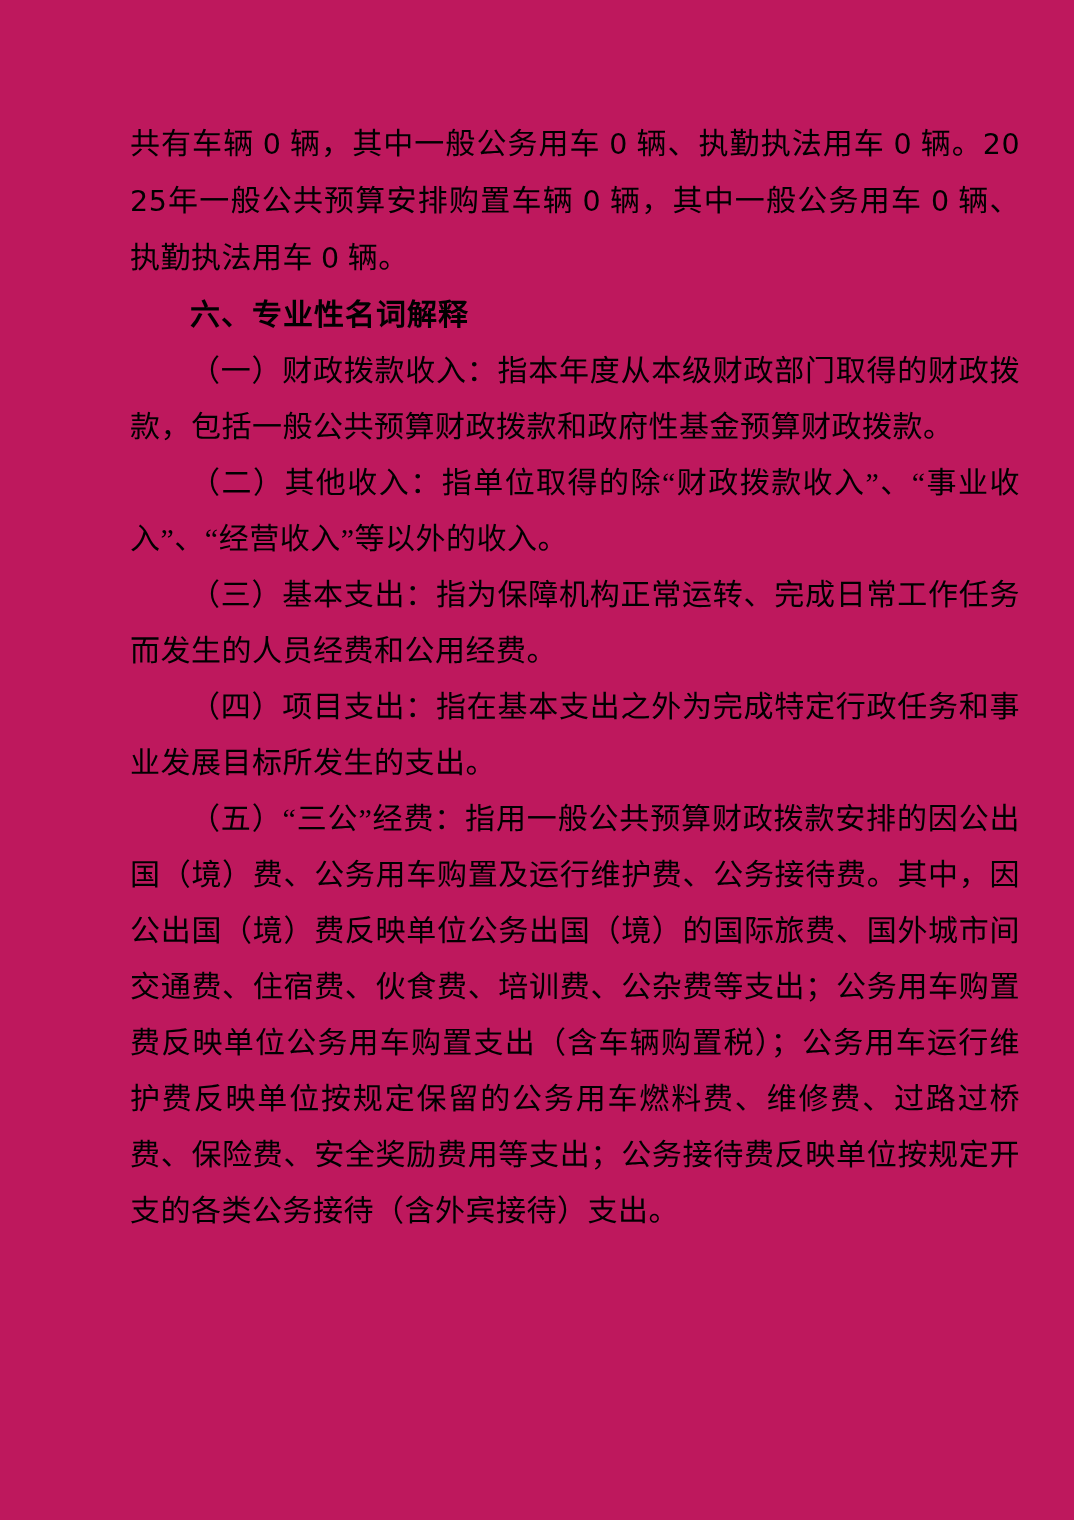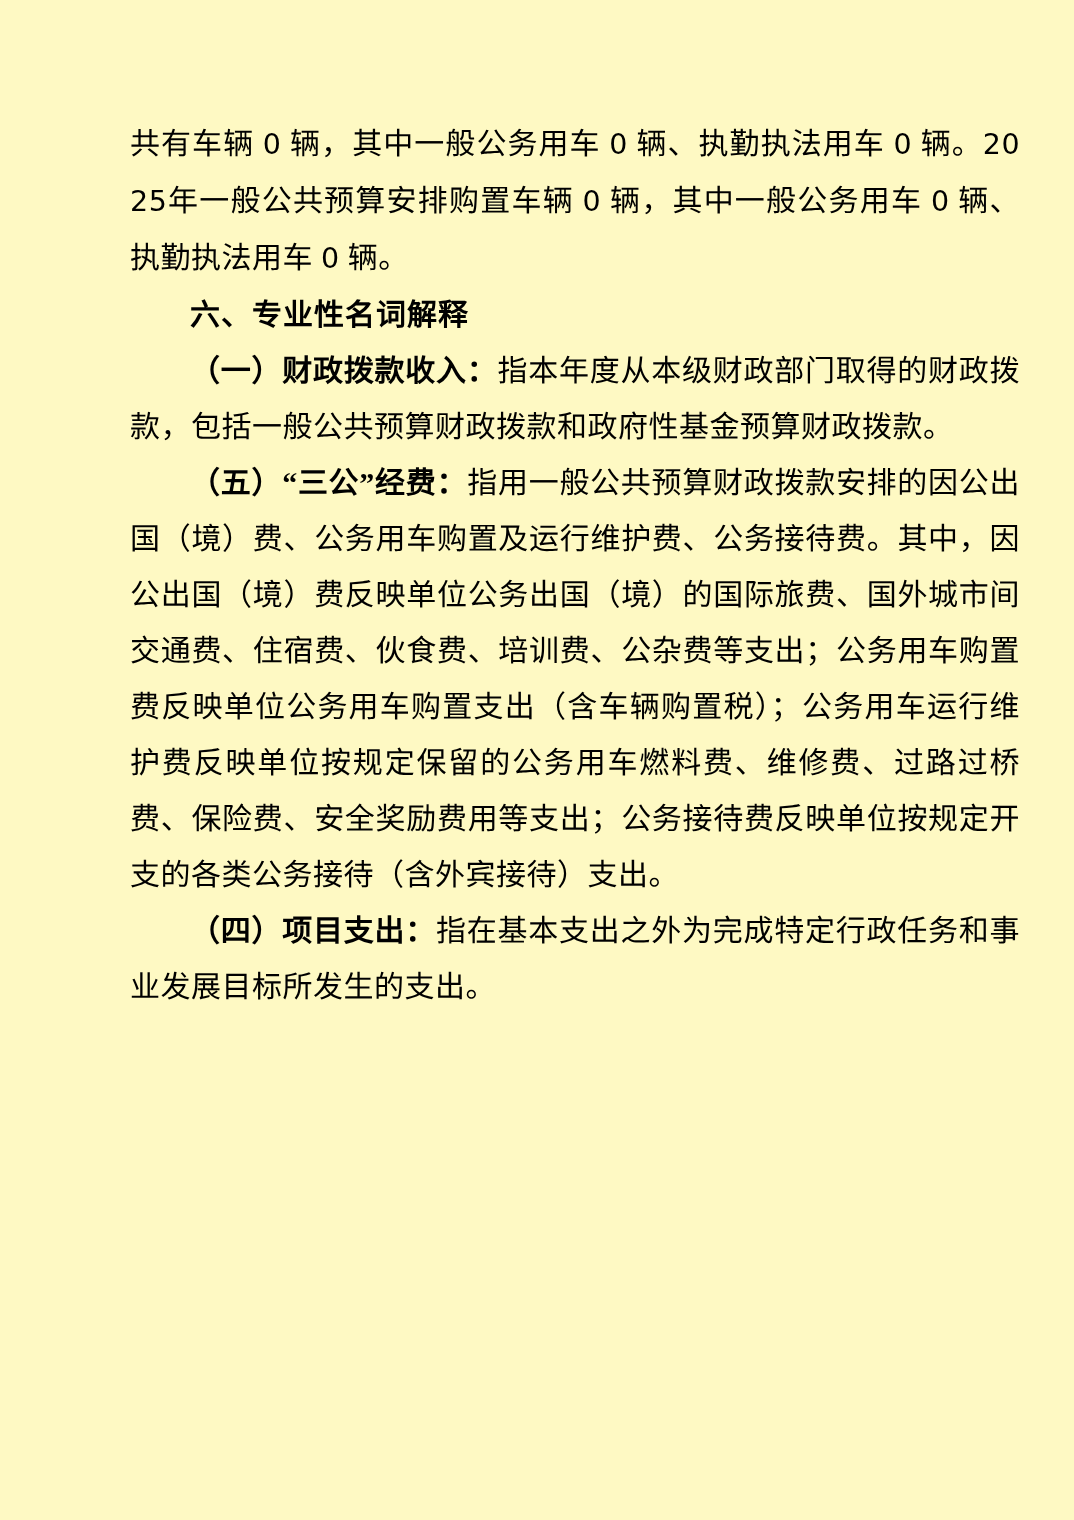--- a/index.html
+++ b/index.html
@@ -12,21 +12,21 @@
     height: 1520px;
     position: relative;
     font-family: "Liberation Serif", "DejaVu Serif", serif;
     color: #000000;
   }
   .page {
     box-sizing: border-box;
     width: 1074px;
     height: 1520px;
     padding: 116px 54px 0 130px;
-    background: #fef9c3;
+    background: #be185d;
     overflow: hidden;
   }
   .para {
     margin: 0;
     font-size: 30px;
     line-height: 56px;
     text-align: justify;
     text-justify: inter-ideograph;
     letter-spacing: 0.5px;
     word-break: break-all;
@@ -34,29 +34,31 @@
   .indent {
     text-indent: 2em;
   }
   .heading {
     font-family: Liberation Sans, sans-serif;
     font-weight: bold;
     letter-spacing: 1px;
   }
   .run { white-space: pre-wrap; }
   .run-bold {
-    font-weight: bold;
+    font-weight: normal;
   }
   .run-num {
     font-family: "DejaVu Sans", "Liberation Sans", sans-serif;
     font-size: 0.95em;
   }
 </style>
 </head>
 <body>
 
 <main class="page">
   <p class="para"><span class="run run-normal">共有车辆 </span><span class="run run-num">0</span><span class="run run-normal"> 辆，其中一般公务用车 </span><span class="run run-num">0</span><span class="run run-normal"> 辆、执勤执法用车 </span><span class="run run-num">0</span><span class="run run-normal"> 辆。</span><span class="run run-num">2025</span><span class="run run-normal">年一般公共预算安排购置车辆 </span><span class="run run-num">0</span><span class="run run-normal"> 辆，其中一般公务用车 </span><span class="run run-num">0</span><span class="run run-normal"> 辆、执勤执法用车 </span><span class="run run-num">0</span><span class="run run-normal"> 辆。</span></p>
   <p class="para indent heading"><span class="run run-normal">六、专业性名词解释</span></p>
   <p class="para indent"><span class="run run-bold">（一）财政拨款收入：</span><span class="run run-normal">指本年度从本级财政部门取得的财政拨款，包括一般公共预算财政拨款和政府性基金预算财政拨款。</span></p>
+  <p class="para indent"><span class="run run-bold">（二）其他收入：</span><span class="run run-normal">指单位取得的除“财政拨款收入”、“事业收入”、“经营收入”等以外的收入。</span></p>
+  <p class="para indent"><span class="run run-bold">（三）基本支出：</span><span class="run run-normal">指为保障机构正常运转、完成日常工作任务而发生的人员经费和公用经费。</span></p>
+  <p class="para indent"><span class="run run-bold">（四）项目支出：</span><span class="run run-normal">指在基本支出之外为完成特定行政任务和事业发展目标所发生的支出。</span></p>
   <p class="para indent"><span class="run run-bold">（五）“三公”经费：</span><span class="run run-normal">指用一般公共预算财政拨款安排的因公出国（境）费、公务用车购置及运行维护费、公务接待费。其中，因公出国（境）费反映单位公务出国（境）的国际旅费、国外城市间交通费、住宿费、伙食费、培训费、公杂费等支出；公务用车购置费反映单位公务用车购置支出（含车辆购置税）；公务用车运行维护费反映单位按规定保留的公务用车燃料费、维修费、过路过桥费、保险费、安全奖励费用等支出；公务接待费反映单位按规定开支的各类公务接待（含外宾接待）支出。</span></p>
-  <p class="para indent"><span class="run run-bold">（四）项目支出：</span><span class="run run-normal">指在基本支出之外为完成特定行政任务和事业发展目标所发生的支出。</span></p>
 </main>
 
 </body></html>

